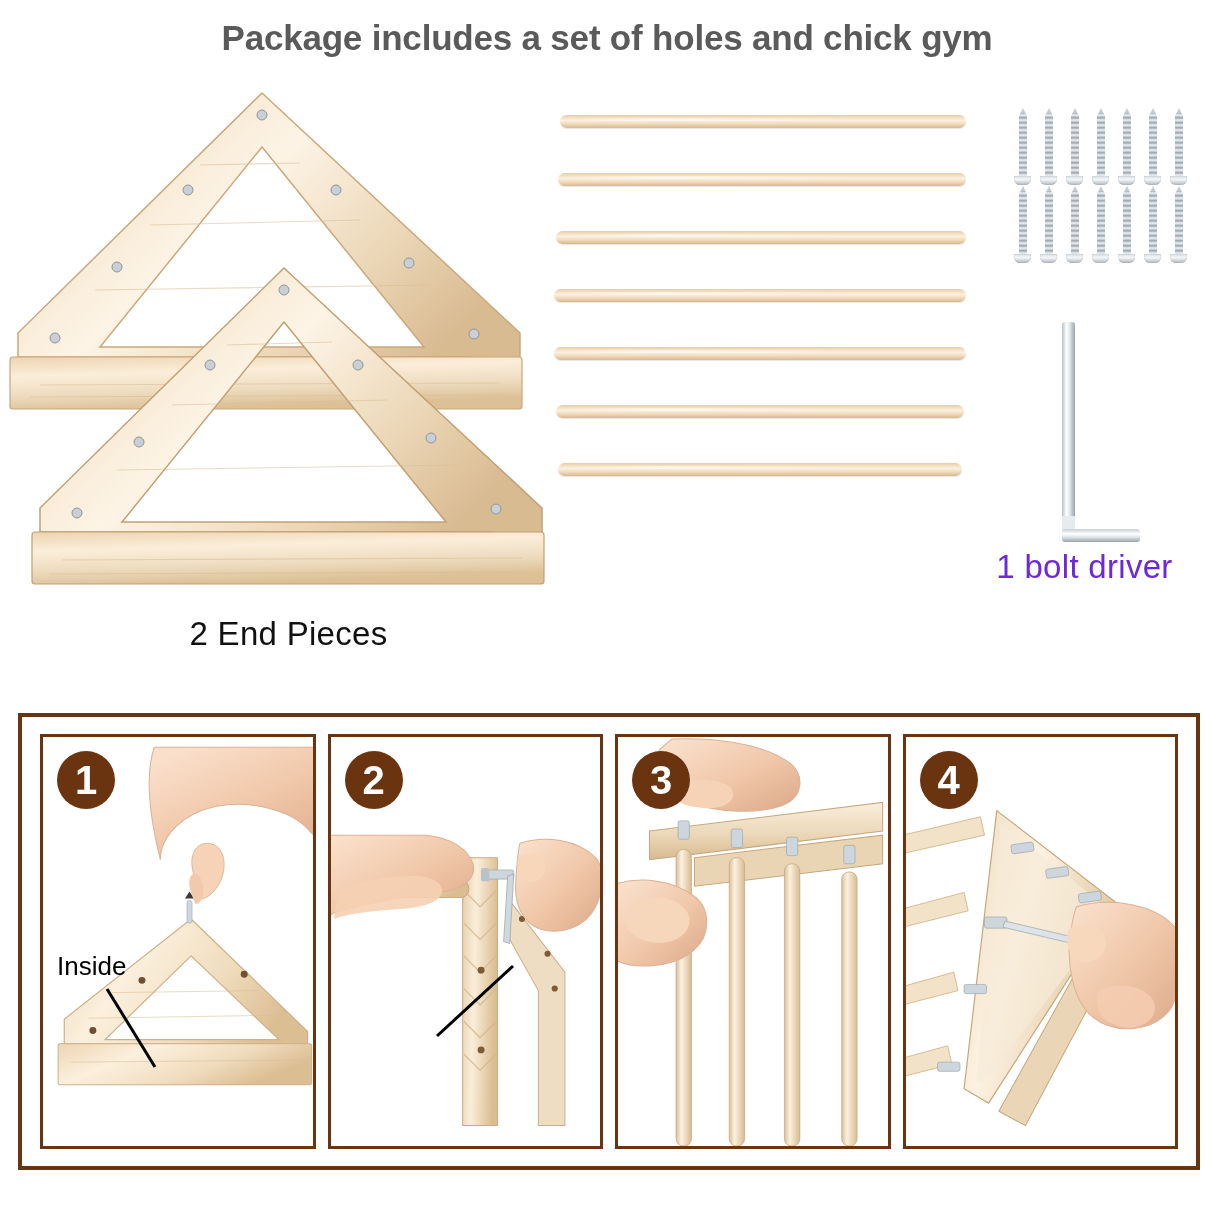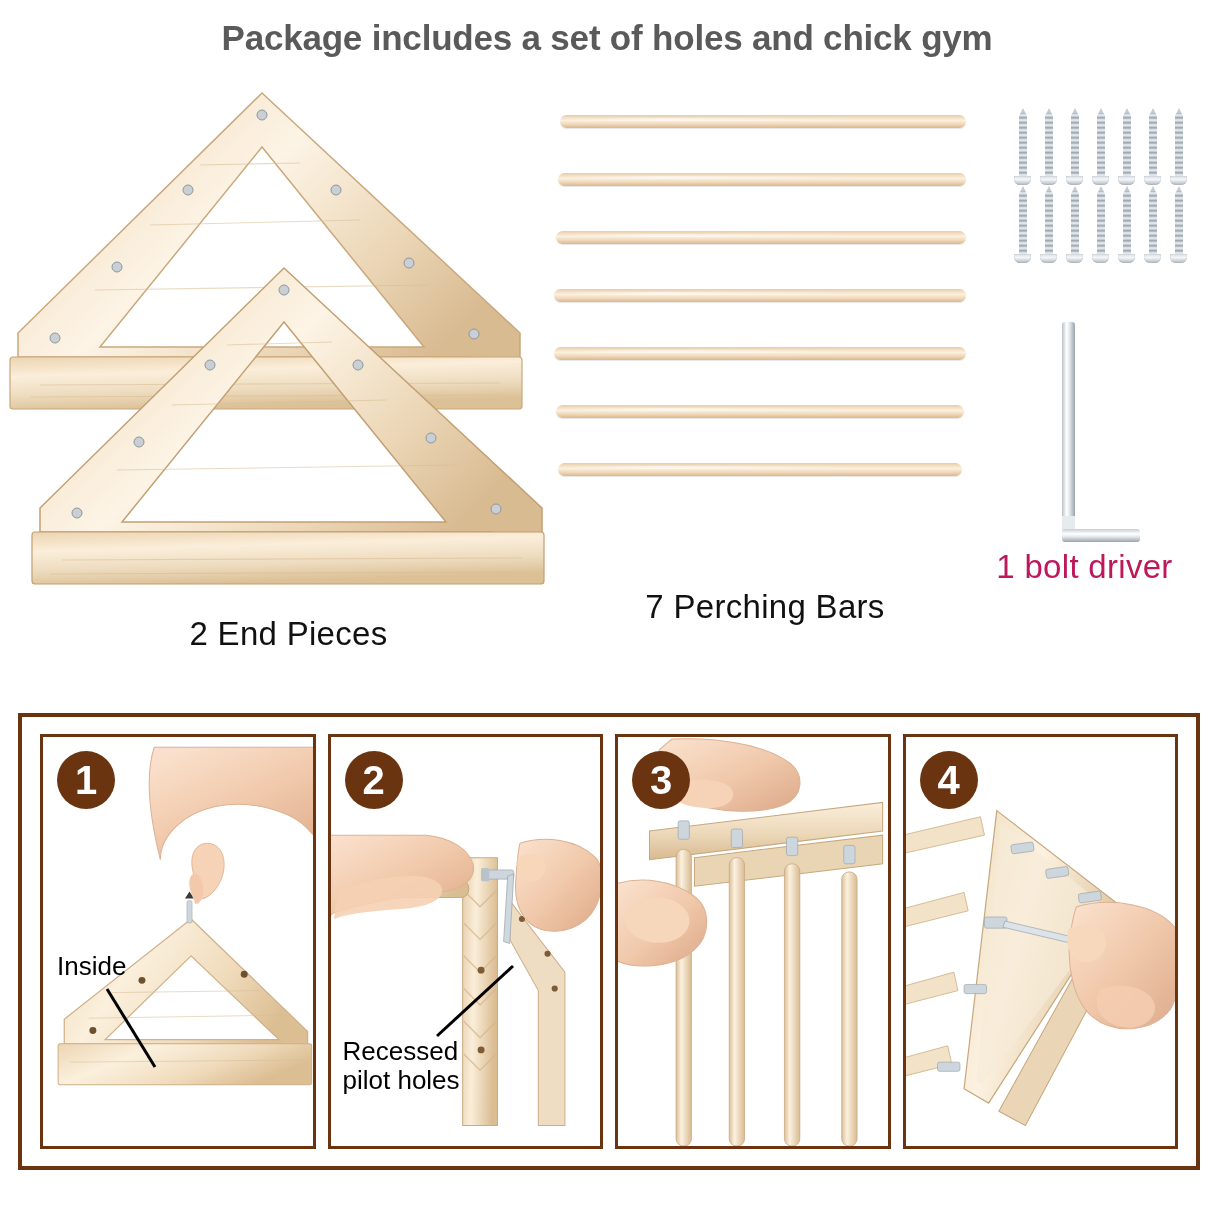--- a/index.html
+++ b/index.html
@@ -107,21 +107,21 @@
   }
   #driver-elbow {
     position: absolute; left: 22px; bottom: 0;
     width: 26px; height: 26px;
     border-left: 13px solid #e6ebee;
     border-bottom: 13px solid #e6ebee;
     border-bottom-left-radius: 14px;
   }
   #driver-label {
     position: absolute; left: 955px; top: 473px; width: 259px;
-    text-align: center; font-size: 33px; color: #be185d; letter-spacing: 0.3px;
+    text-align: center; font-size: 33px; color: #6d28d9; letter-spacing: 0.3px;
   }
 
   
   #steps-frame {
     position: absolute;
     left: 18px; top: 713px;
     width: 1182px; height: 457px;
     border: 4px solid #6b3410;
     background: #ffffff;
   }
@@ -236,21 +236,20 @@
 
   <div id="bars-group">
     <div class="bar" style="top:0px;   left:8px;  width:406px;"></div>
     <div class="bar" style="top:58px;  left:6px;  width:408px;"></div>
     <div class="bar" style="top:116px; left:4px;  width:410px;"></div>
     <div class="bar" style="top:174px; left:2px;  width:412px;"></div>
     <div class="bar" style="top:232px; left:2px;  width:412px;"></div>
     <div class="bar" style="top:290px; left:4px;  width:408px;"></div>
     <div class="bar" style="top:348px; left:6px;  width:404px;"></div>
   </div>
-  <div id="bars-label">7 Perching Bars</div>
 
   <div id="screws-group">
     <div class="screw-row" style="top:0px;">
       <div class="screw" style="left:2px;">
         <div class="tip"></div>
           <div class="shaft"></div>
           <div class="head"></div>
         </div>
       <div class="screw" style="left:28px;">
         <div class="tip"></div>
@@ -425,22 +424,20 @@
                  C74,156 36,162 6,172 L0,176 Z" fill="url(#s2skin)" stroke="#ddb193" stroke-width="1"></path>
         <path d="M10,150 C30,142 58,136 84,136 C100,136 112,142 112,150
                  C112,160 96,166 74,168 C48,170 22,172 6,178 Z" fill="#f5d0b3" opacity=".9"></path>
 
         <path d="M188,104 C212,96 244,100 262,118 C270,126 270,150 262,166
                  C252,186 228,194 208,188 C190,182 182,162 184,140 C185,124 186,112 188,104 Z" fill="url(#s2skin)" stroke="#ddb193" stroke-width="1"></path>
         <path d="M186,118 C196,112 208,114 212,122 C216,132 208,142 198,142
                  C190,142 184,132 186,118 Z" fill="#f7d6ba"></path>
       </svg>
       <div class="step-badge">2</div>
-      <div class="step-caption" id="caption-2">Recessed
-pilot holes</div>
       <svg class="leader" style="left:100px; top:225px; width:90px; height:80px;" viewBox="0 0 90 80">
         <line x1="82" y1="4" x2="6" y2="74" stroke="#000" stroke-width="3"></line>
       </svg>
     </div>
 
     <div class="step-panel">
       <svg viewBox="0 0 270 400" preserveAspectRatio="xMidYMid slice" style="position:absolute;inset:0;width:100%;height:100%">
         <defs>
           <linearGradient id="s3wood" x1="0" y1="0" x2="0" y2="1">
             <stop offset="0%" stop-color="#faeedb"></stop>

